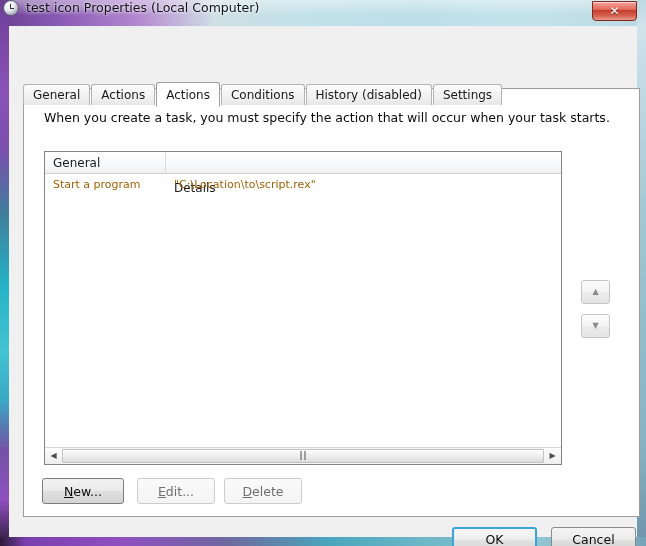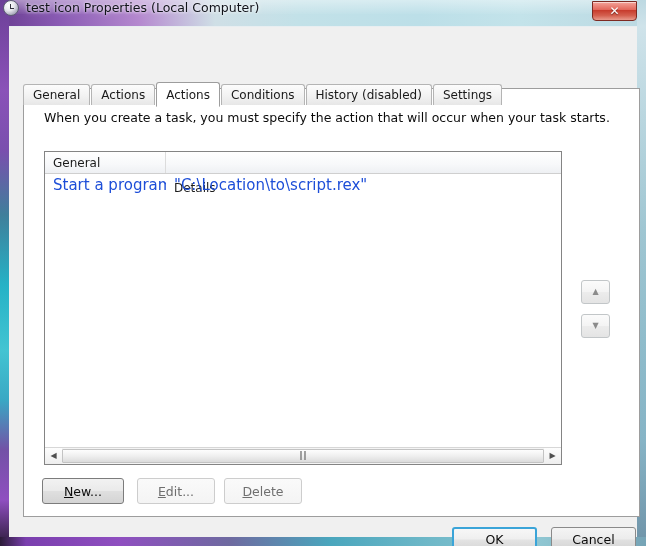--- a/index.html
+++ b/index.html
@@ -223,22 +223,22 @@
     box-sizing: border-box;
   }
   .col-head.action { width: 121px; border-right: 1px solid #dcdcdc; }
   .col-head.details { flex: 1; margin-top: 36px; }
   .list-row {
     display: flex;
     height: 21px;
     align-items: center;
   }
   .cell {
-    font-size: 15px;
-    color: #1d4ed8;
+    font-size: 11px;
+    color: #a16207;
     padding-left: 8px;
     box-sizing: border-box;
     white-space: nowrap;
     overflow: hidden;
   }
   .cell.action { width: 121px; }
   .cell.details { flex: 1; }
 
   
   #hscroll {

